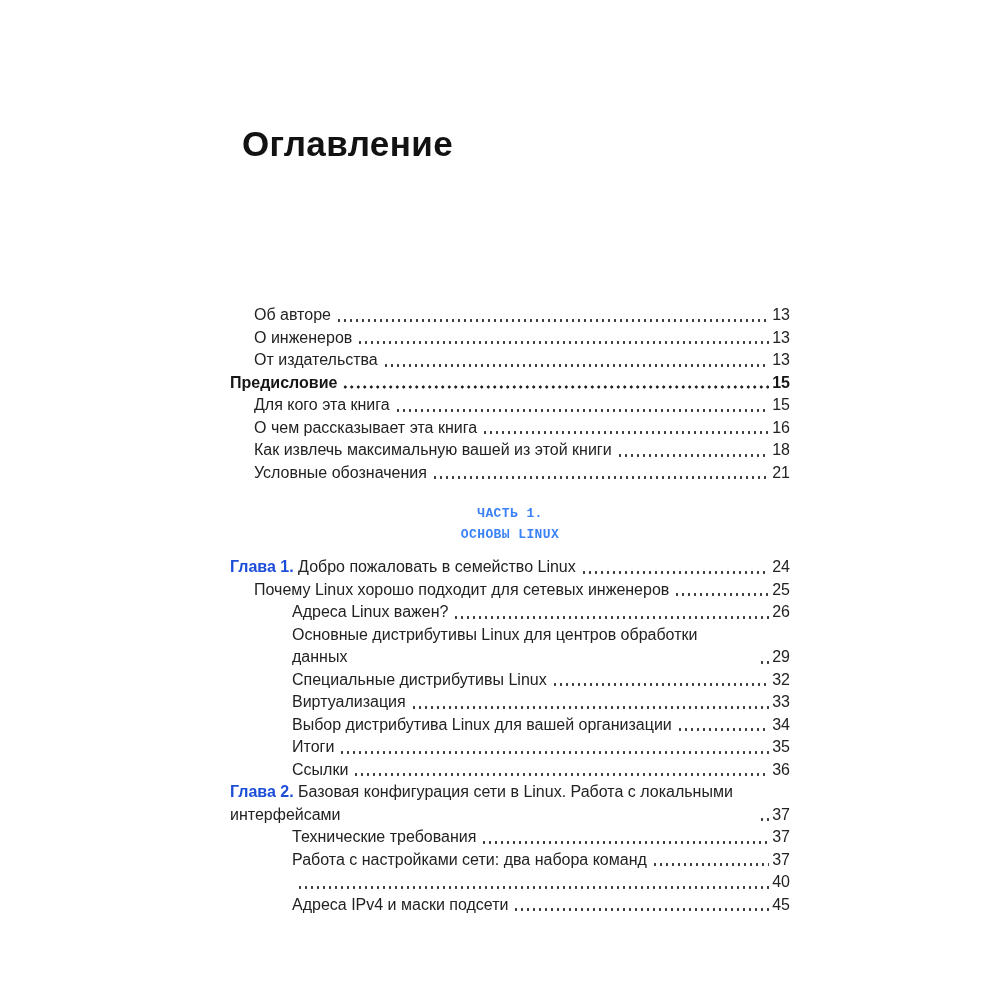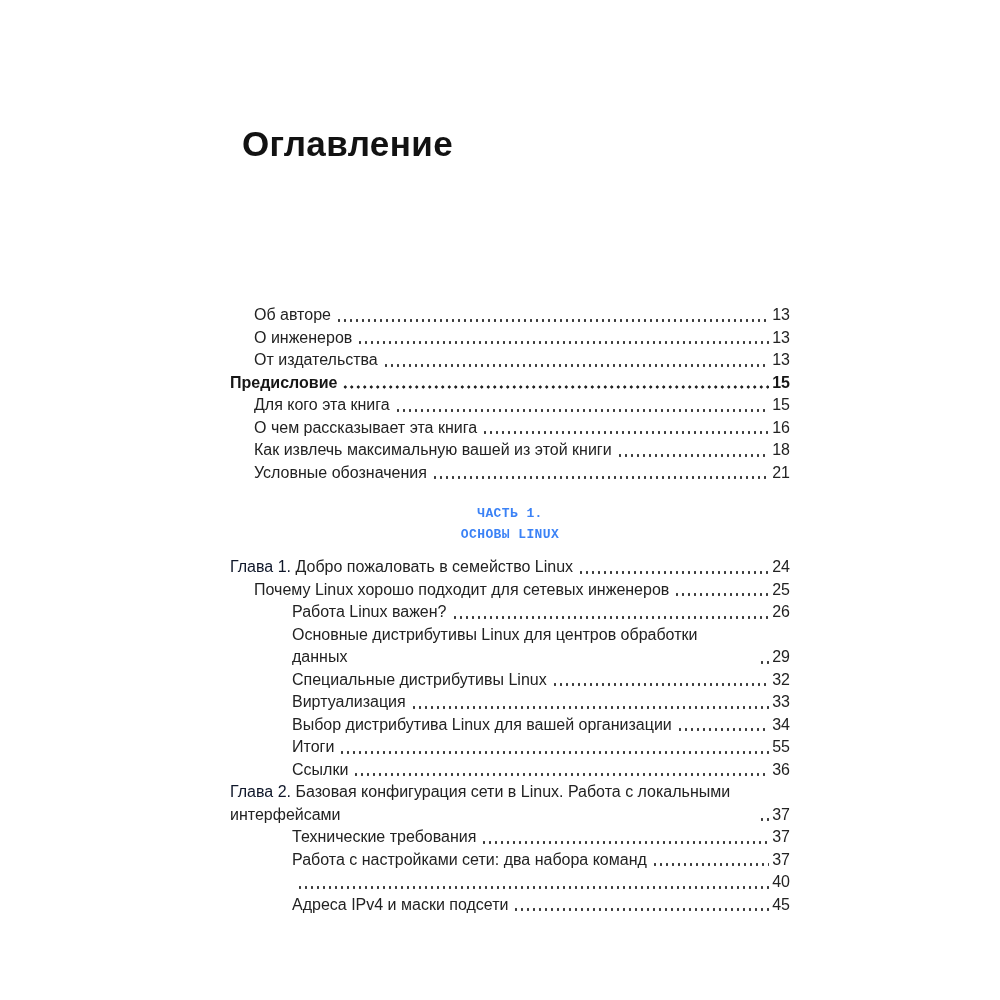--- a/index.html
+++ b/index.html
@@ -34,21 +34,21 @@
     align-items: flex-end;
     font-size: 16px;
     line-height: 22.5px;
     color: #222222;
   }
   .entry.level1 { padding-left: 24px; }
   .entry.level2 { padding-left: 62px; }
   .entry.gap    { }
   .entry.bold   { font-weight: 700; color: #161616; }
   .etext { flex: 0 1 auto; }
-  .etext b { font-weight: 400; color: #0f172a; }
+  .etext b { font-weight: 700; color: #1d4ed8; }
   .dotfill {
     flex: 1 1 auto;
     min-width: 10px;
     height: 22.5px;
     margin: 0 3px 0 5px;
     background: radial-gradient(circle, #3c3c3c 1.1px, rgba(0,0,0,0) 1.35px)
                 left bottom 5px / 6px 3px repeat-x;
   }
   .entry.bold .dotfill {
     background: radial-gradient(circle, #242424 1.45px, rgba(0,0,0,0) 1.7px)
@@ -120,21 +120,21 @@
         <span class="etext"><b>Глава 1.</b> <span>Добро пожаловать в семейство Linux</span></span>
         <span class="dotfill"></span>
         <span class="pagenum">24</span>
       </div>
       <div class="entry level1">
         <span class="etext"><span>Почему Linux хорошо подходит для сетевых инженеров</span></span>
         <span class="dotfill"></span>
         <span class="pagenum">25</span>
       </div>
       <div class="entry level2">
-        <span class="etext"><span>Работа Linux важен?</span></span>
+        <span class="etext"><span>Адреса Linux важен?</span></span>
         <span class="dotfill"></span>
         <span class="pagenum">26</span>
       </div>
       <div class="entry level2">
         <span class="etext"><span>Основные дистрибутивы Linux для центров обработки данных</span></span>
         <span class="dotfill"></span>
         <span class="pagenum">29</span>
       </div>
       <div class="entry level2">
         <span class="etext"><span>Специальные дистрибутивы Linux</span></span>
@@ -147,21 +147,21 @@
         <span class="pagenum">33</span>
       </div>
       <div class="entry level2">
         <span class="etext"><span>Выбор дистрибутива Linux для вашей организации</span></span>
         <span class="dotfill"></span>
         <span class="pagenum">34</span>
       </div>
       <div class="entry level2">
         <span class="etext"><span>Итоги</span></span>
         <span class="dotfill"></span>
-        <span class="pagenum">55</span>
+        <span class="pagenum">35</span>
       </div>
       <div class="entry level2">
         <span class="etext"><span>Ссылки</span></span>
         <span class="dotfill"></span>
         <span class="pagenum">36</span>
       </div>
       <div class="entry level0 gap">
         <span class="etext"><b>Глава 2.</b> <span>Базовая конфигурация сети в Linux. Работа с локальными интерфейсами</span></span>
         <span class="dotfill"></span>
         <span class="pagenum">37</span>

